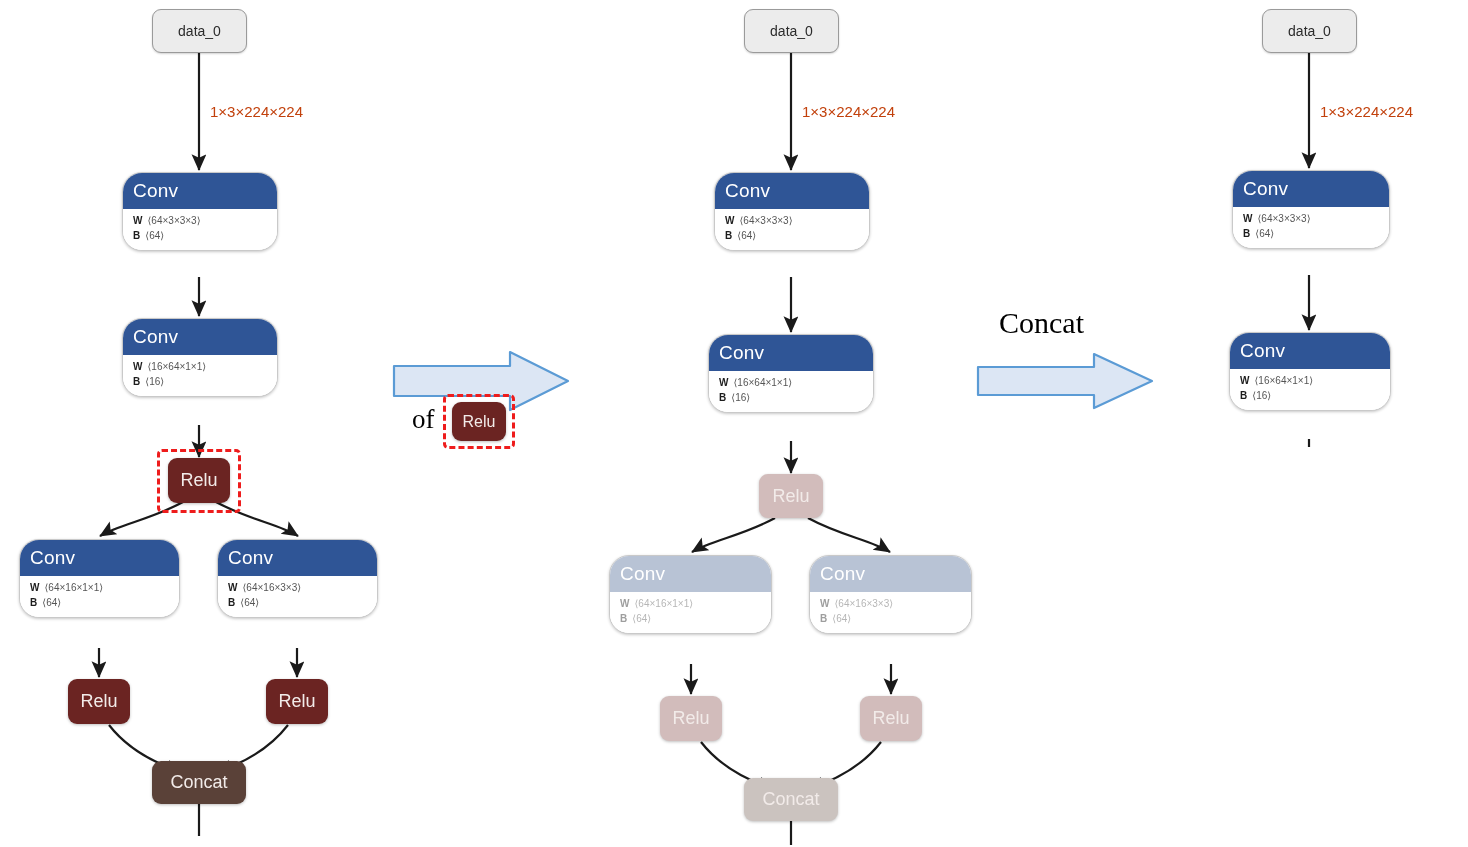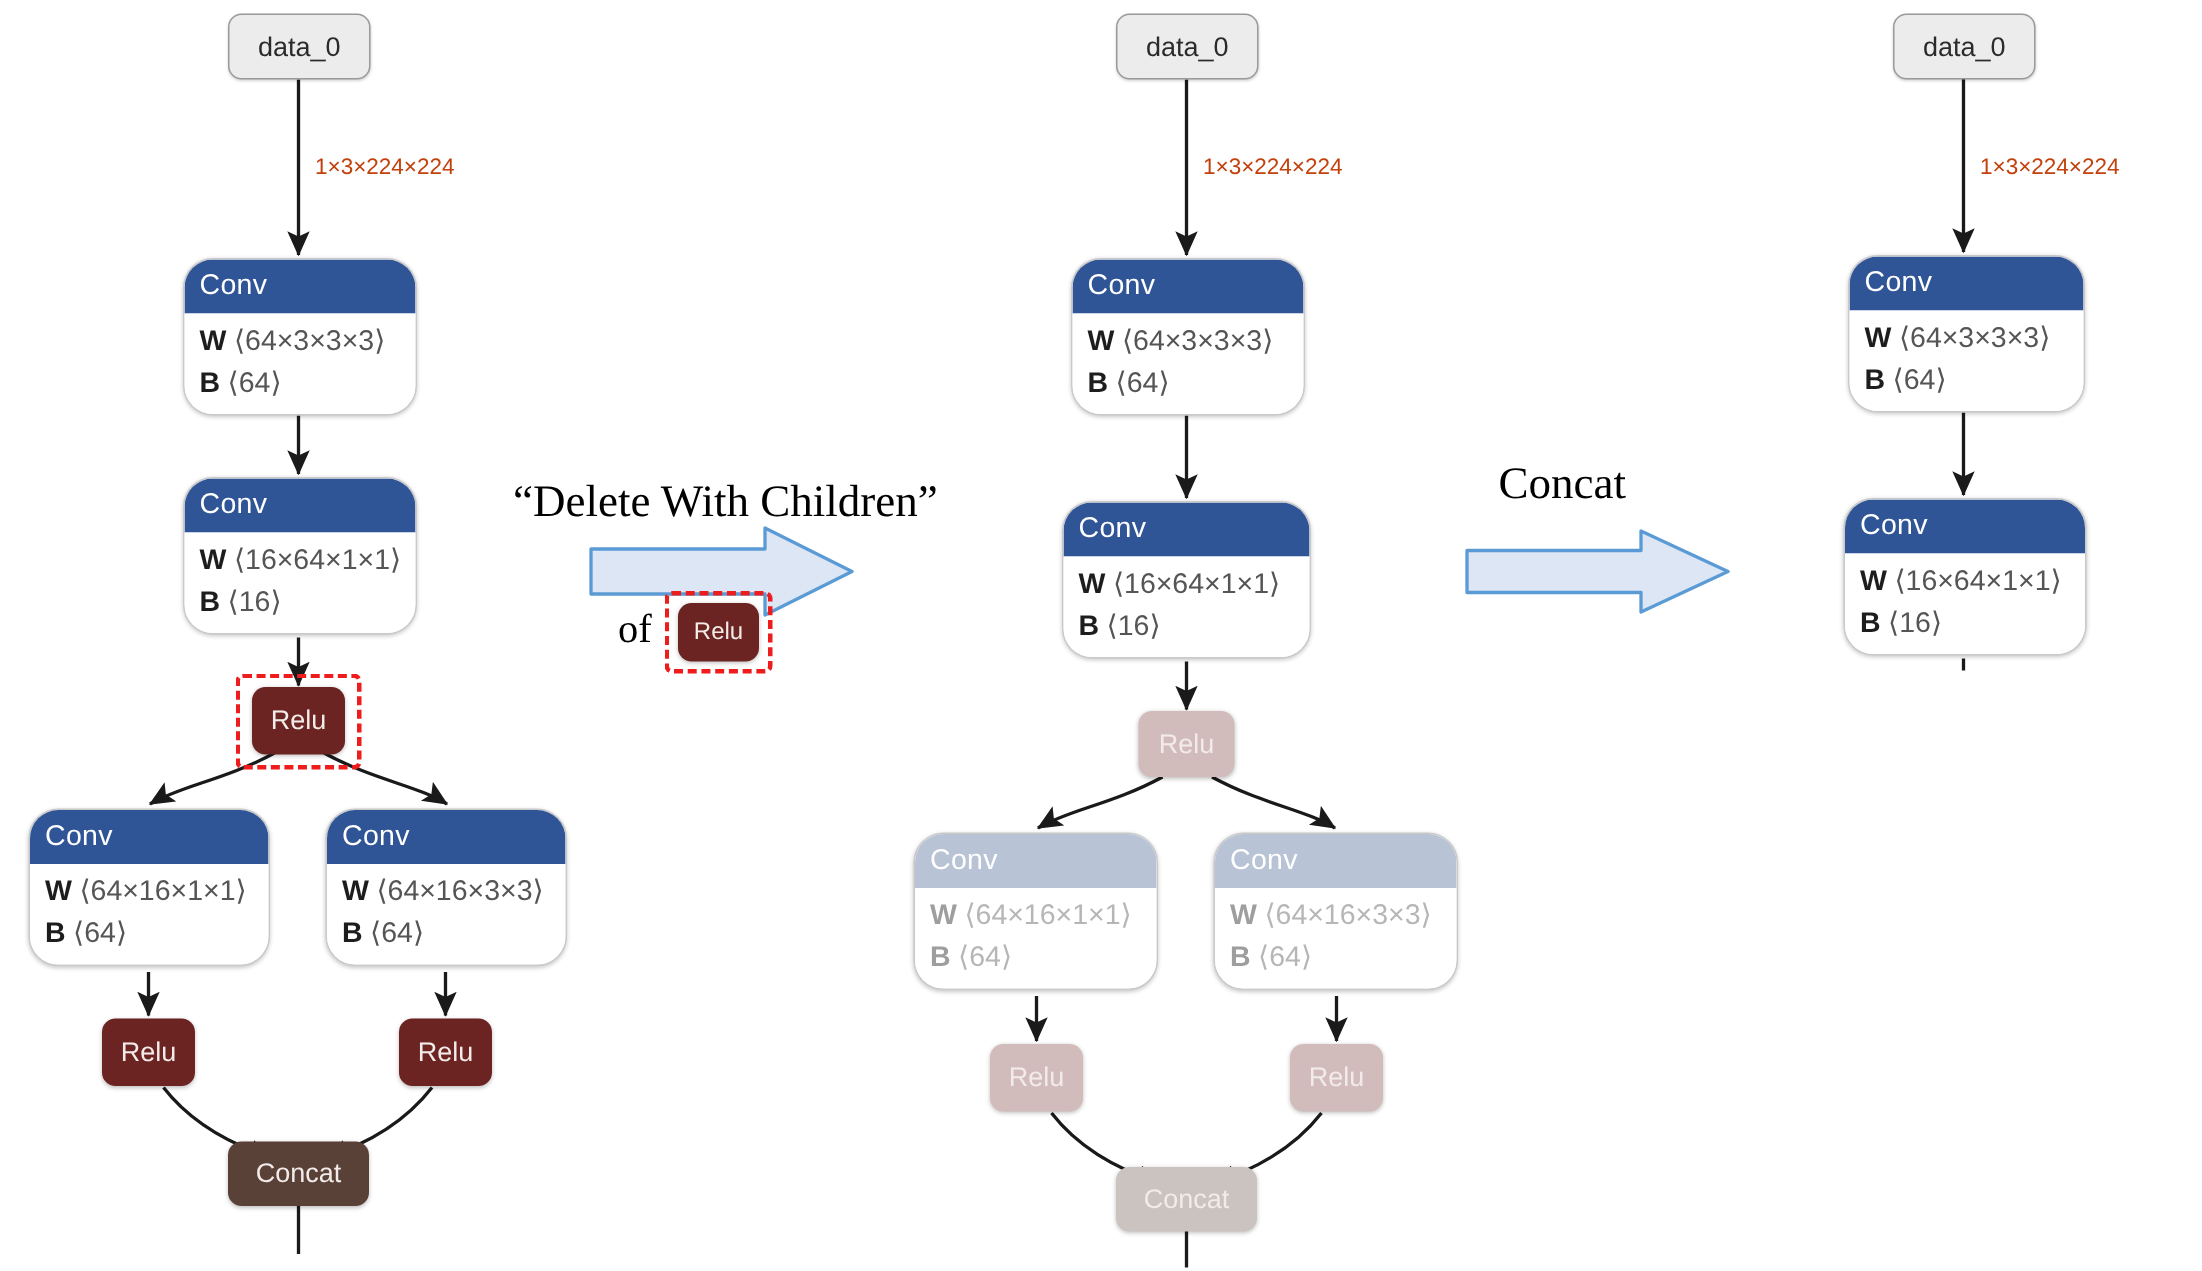--- a/index.html
+++ b/index.html
@@ -36,21 +36,21 @@
 
   
   .io-node {
     background: #ececec;
     border: 1px solid #9a9a9a;
     border-radius: 9px;
     display: flex;
     align-items: center;
     justify-content: center;
     color: #2b2b2b;
-    font-size: 18px;
+    font-size: 14px;
     box-shadow: 0 1px 2px rgba(0,0,0,0.18);
   }
 
   
   .op-card {
     border: 1px solid #c9c9c9;
     border-radius: 20px;
     background: #ffffff;
     overflow: hidden;
     box-shadow: 0 1px 3px rgba(0,0,0,0.22);
@@ -62,21 +62,21 @@
     padding-left: 10px;
     color: #ffffff;
     font-size: 19px;
     letter-spacing: 0.2px;
   }
   .op-card-body {
     padding: 5px 10px 7px 10px;
     background: #ffffff;
   }
   .attr-line {
-    font-size: 19px;
+    font-size: 10px;
     color: #555555;
     line-height: 1.45;
     white-space: nowrap;
   }
   .attr-line .k {
     font-weight: bold;
     color: #1d1d1d;
     margin-right: 5px;
   }
 
@@ -245,21 +245,20 @@
     <span>Relu</span>
   </div>
   <div class="node chip c-relu" style="left:266px; top:679px; width:62px; height:45px;">
     <span>Relu</span>
   </div>
 
   <div class="node chip c-concat" style="left:152px; top:761px; width:94px; height:43px;">
     <span>Concat</span>
   </div>
 
-  <div class="annot annot-big" style="left:342px; top:318px;">“Delete With Children”</div>
 
   <svg class="block-arrow" style="left:392px; top:350px;" width="180" height="62" viewBox="0 0 180 62">
     <path d="M2,16 L118,16 L118,2 L176,31 L118,60 L118,46 L2,46 Z" fill="#dce6f4" stroke="#5b9bd5" stroke-width="2.2" stroke-linejoin="round"></path>
   </svg>
 
   <div class="annot annot-of" style="left:412px; top:404px;">of</div>
 
   <div class="node chip c-relu" style="left:452px; top:402px; width:54px; height:39px; font-size:16px;">
     <span>Relu</span>
   </div>

